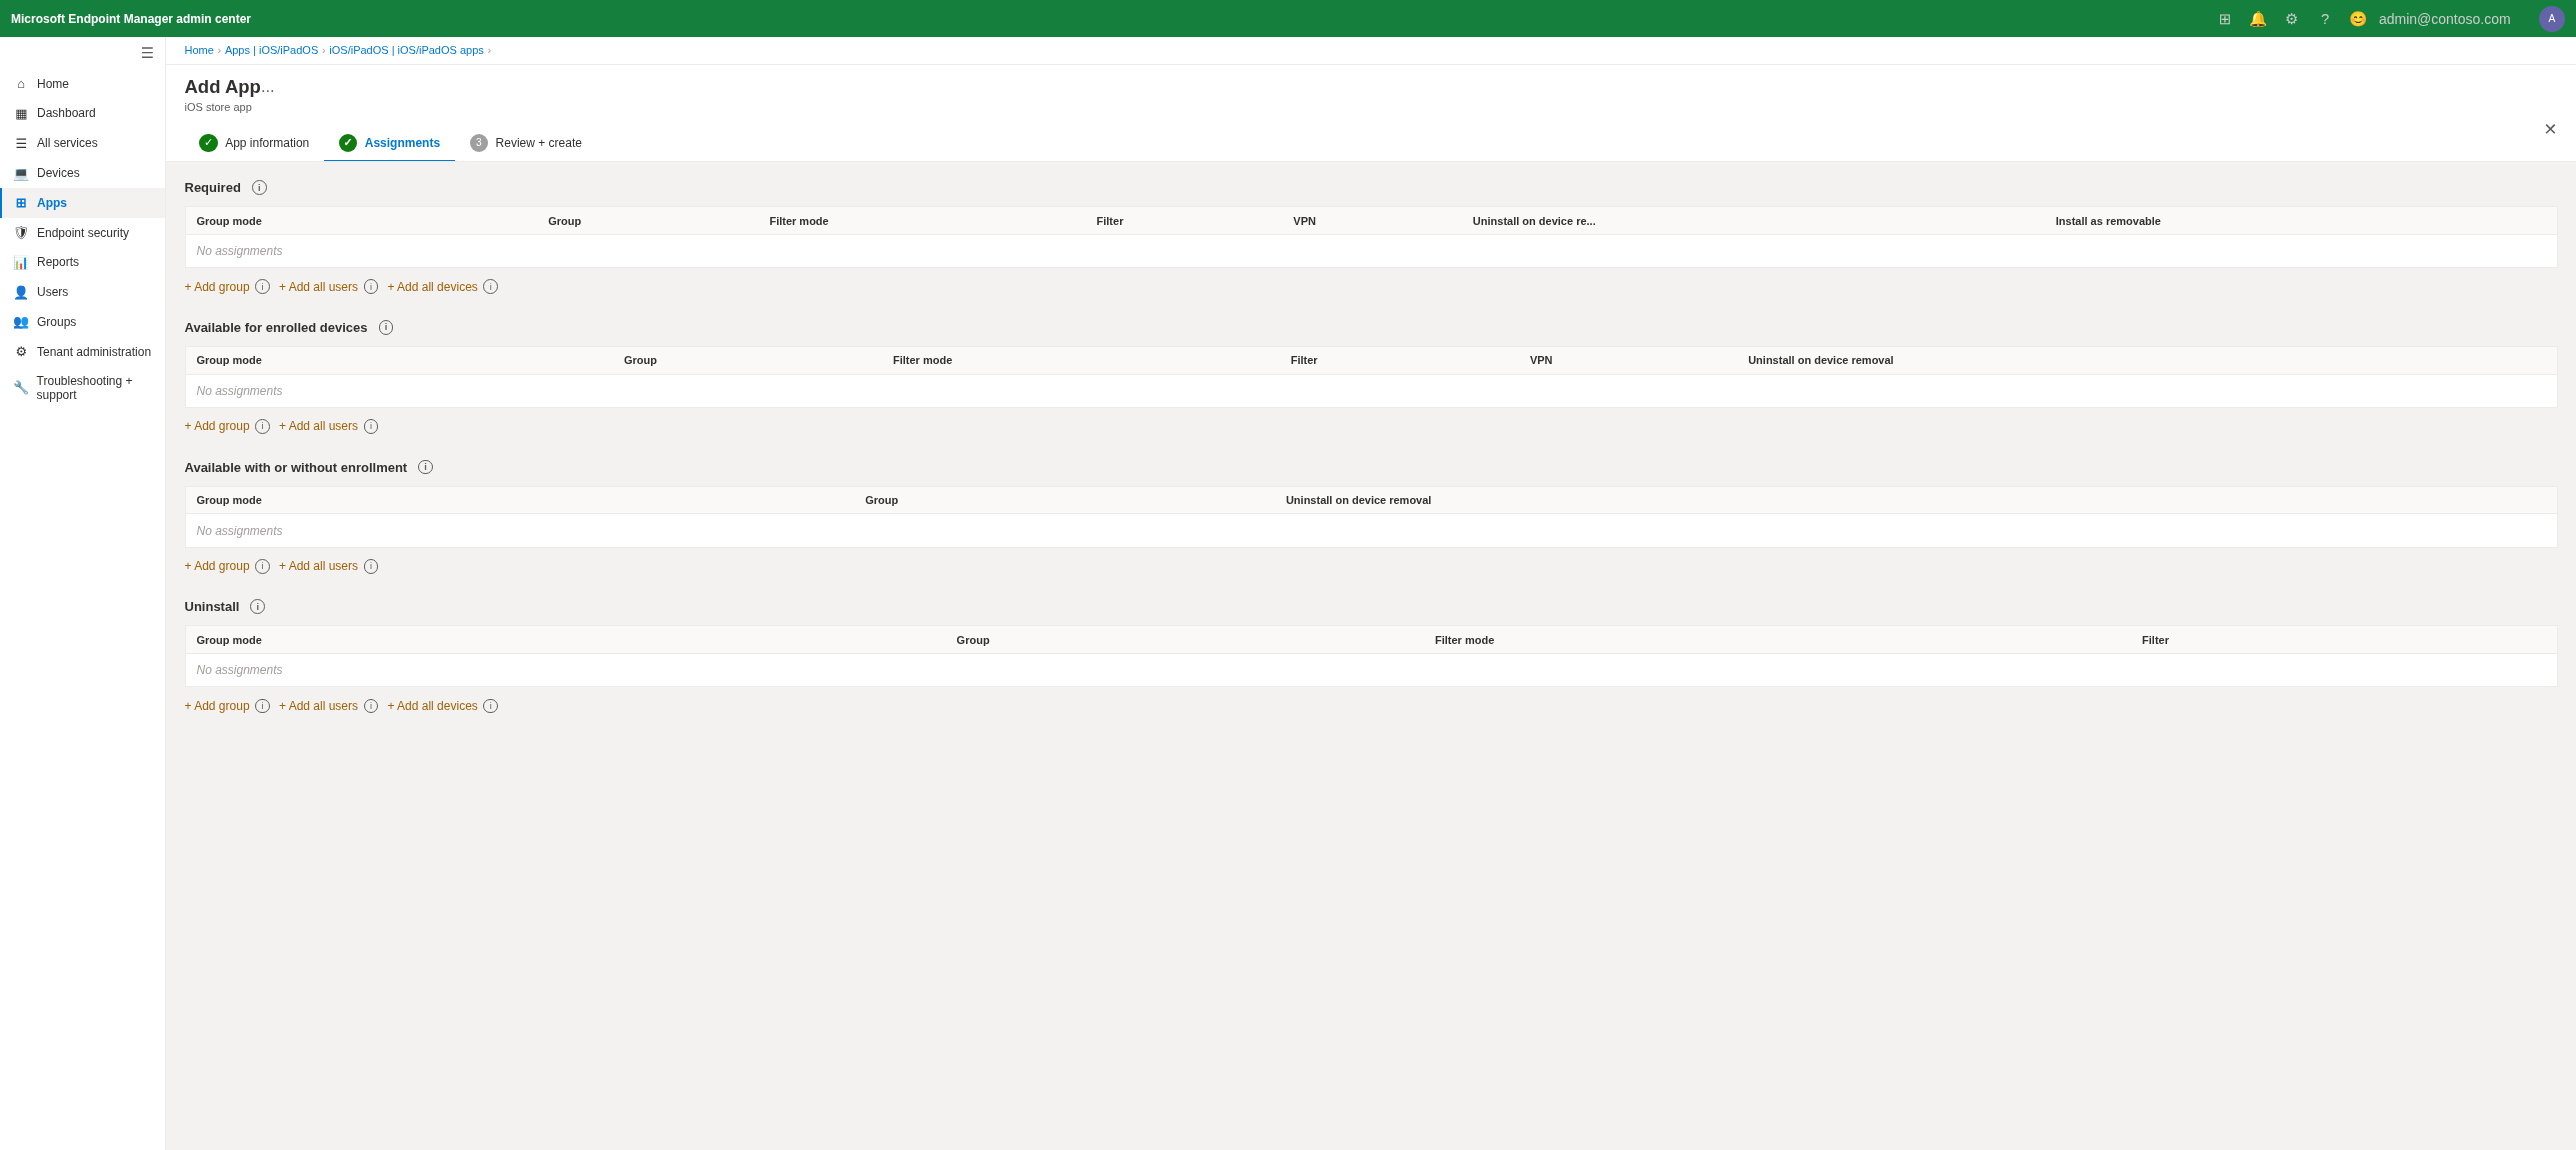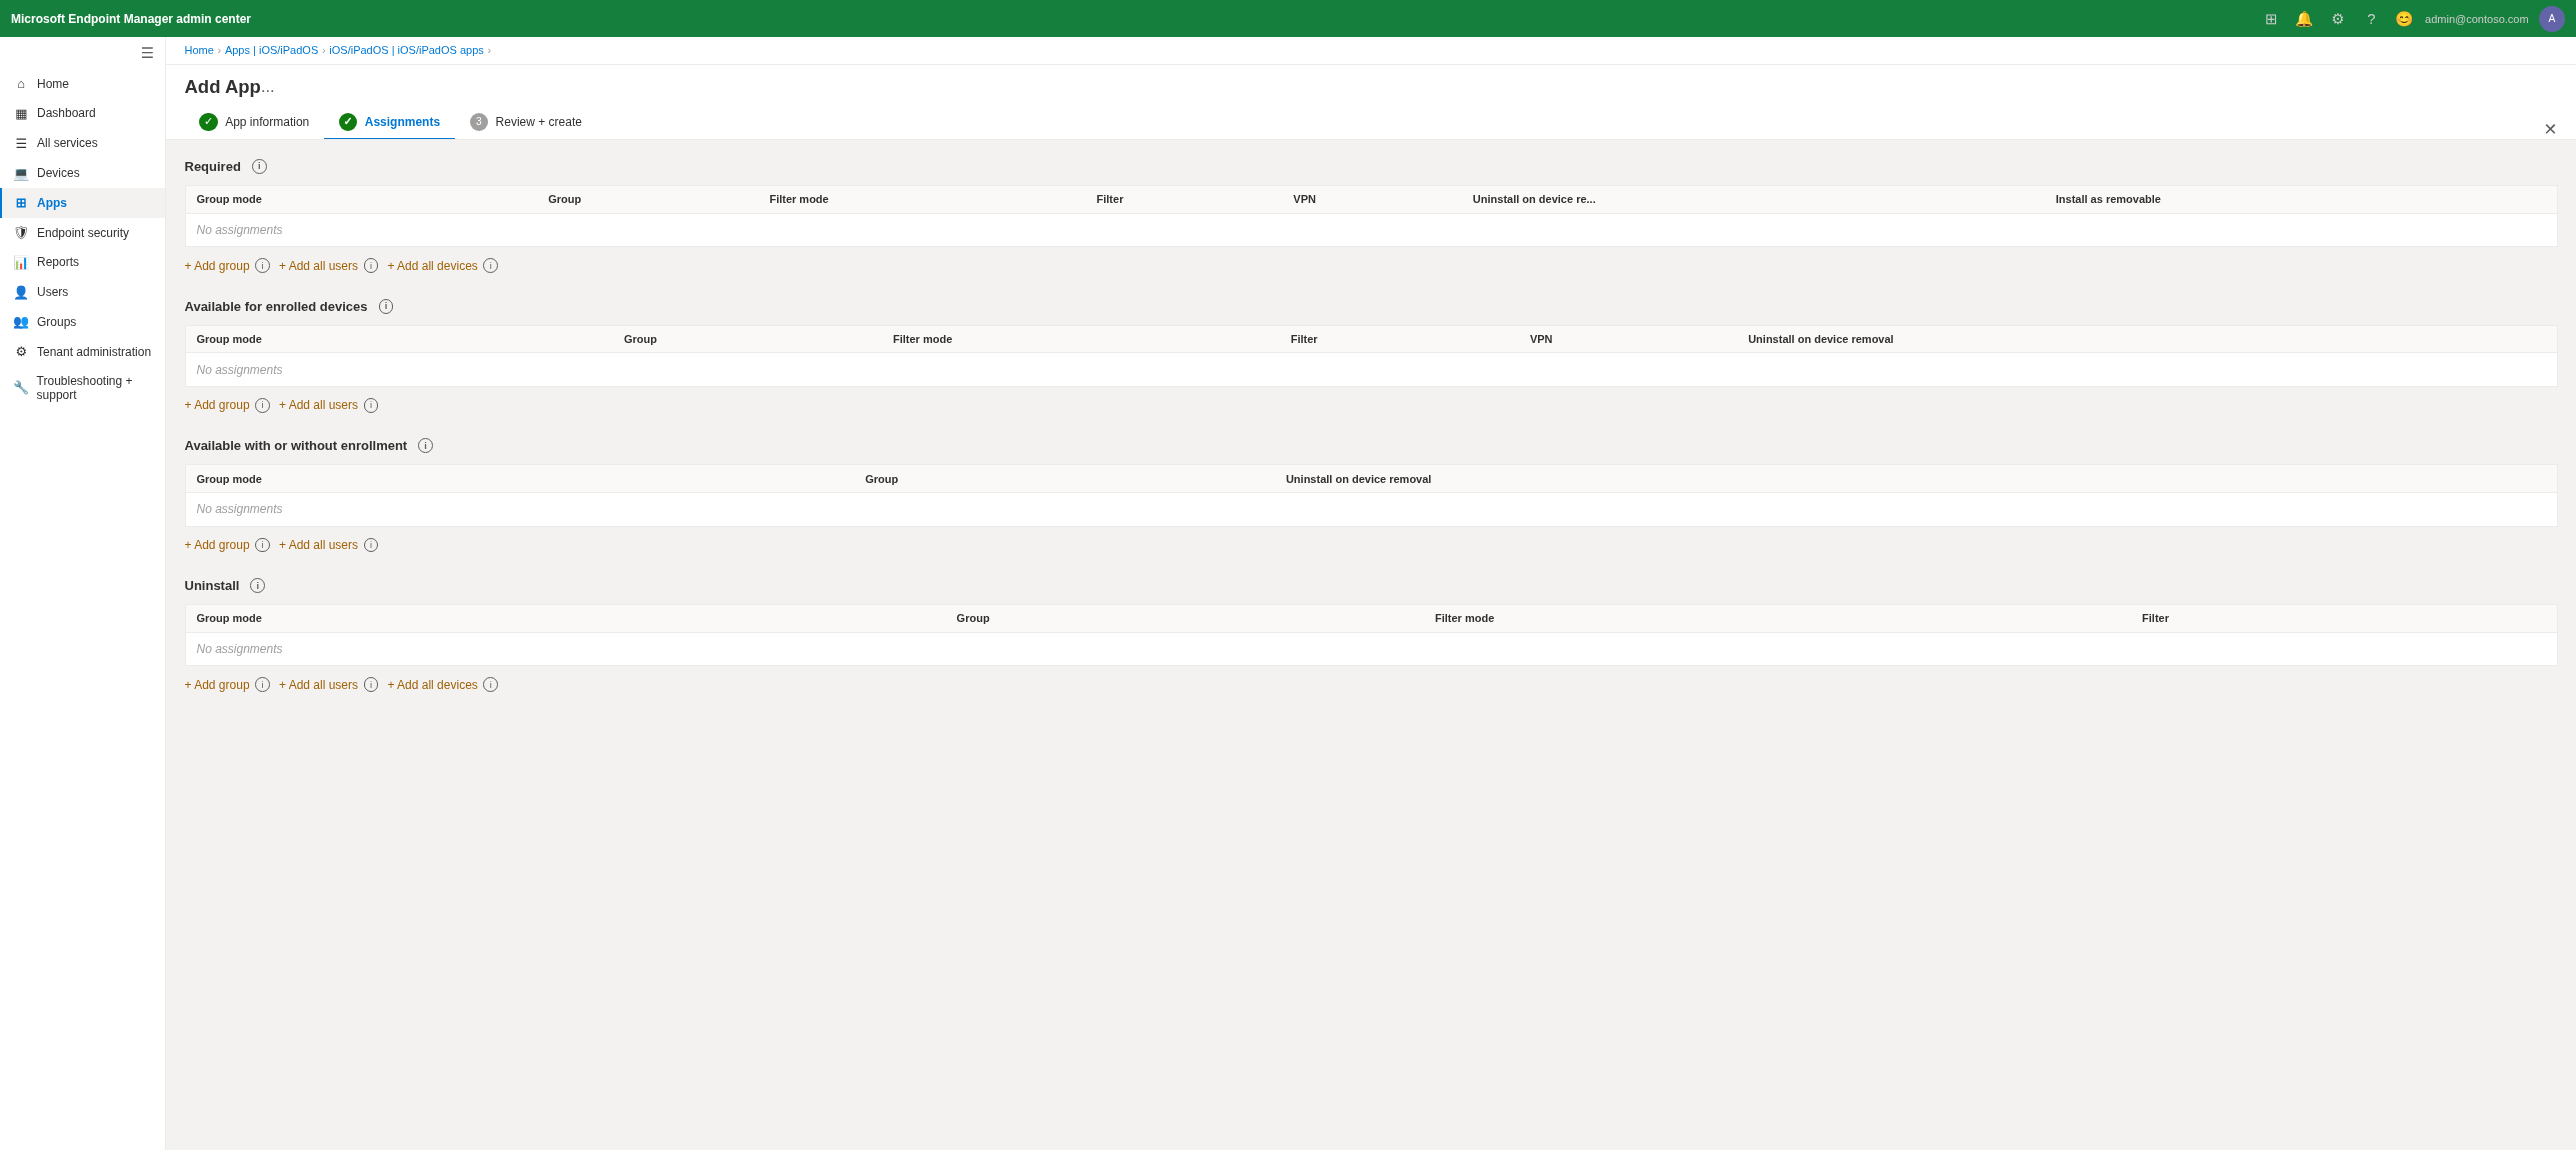--- a/index.html
+++ b/index.html
@@ -12,21 +12,21 @@
       height: 37px;
       display: flex;
       align-items: center;
       padding: 0 11px;
       justify-content: space-between;
     }
     .topbar-title { font-size: 12px; font-weight: 600; color: #fff; }
     .topbar-icons { display: flex; align-items: center; gap: 7.4px; }
     .topbar-icon { width: 26px; height: 26px; display: flex; align-items: center; justify-content: center; color: #ccc; font-size: 14.8px; cursor: pointer; }
     .topbar-avatar { width: 26px; height: 26px; border-radius: 50%; background: #6264a7; display: flex; align-items: center; justify-content: center; font-size: 10.2px; color: #fff; }
-    .topbar-account { font-size: 11px; color: #ccc; margin-right: 3px; }
+    .topbar-account { font-size: 14px; color: #ccc; margin-right: 21px; }
 
     
     .layout { display: flex; height: calc(100vh - 37px); }
 
     
     .sidebar {
       width: 166px;
       background: #fff;
       border-right: 0.9px solid #edebe9;
       display: flex;
@@ -282,20 +282,21 @@
       <span class="breadcrumb-sep">›</span>
       <a>iOS/iPadOS | iOS/iPadOS apps</a>
       <span class="breadcrumb-sep">›</span>
     </div>
 
     <div class="page-header" style="position:relative;">
       <div class="page-title-row">
         <span class="page-title">Add App</span>
         <span class="page-more">...</span>
       </div>
+      <div class="page-subtitle">iOS store app</div>
 
       <div class="wizard-tabs">
         <div class="wizard-tab">
           <div class="wizard-tab-check">✓</div>
           <span>App information</span>
         </div>
         <div class="wizard-tab active">
           <div class="wizard-tab-check">✓</div>
           <span>Assignments</span>
         </div>

